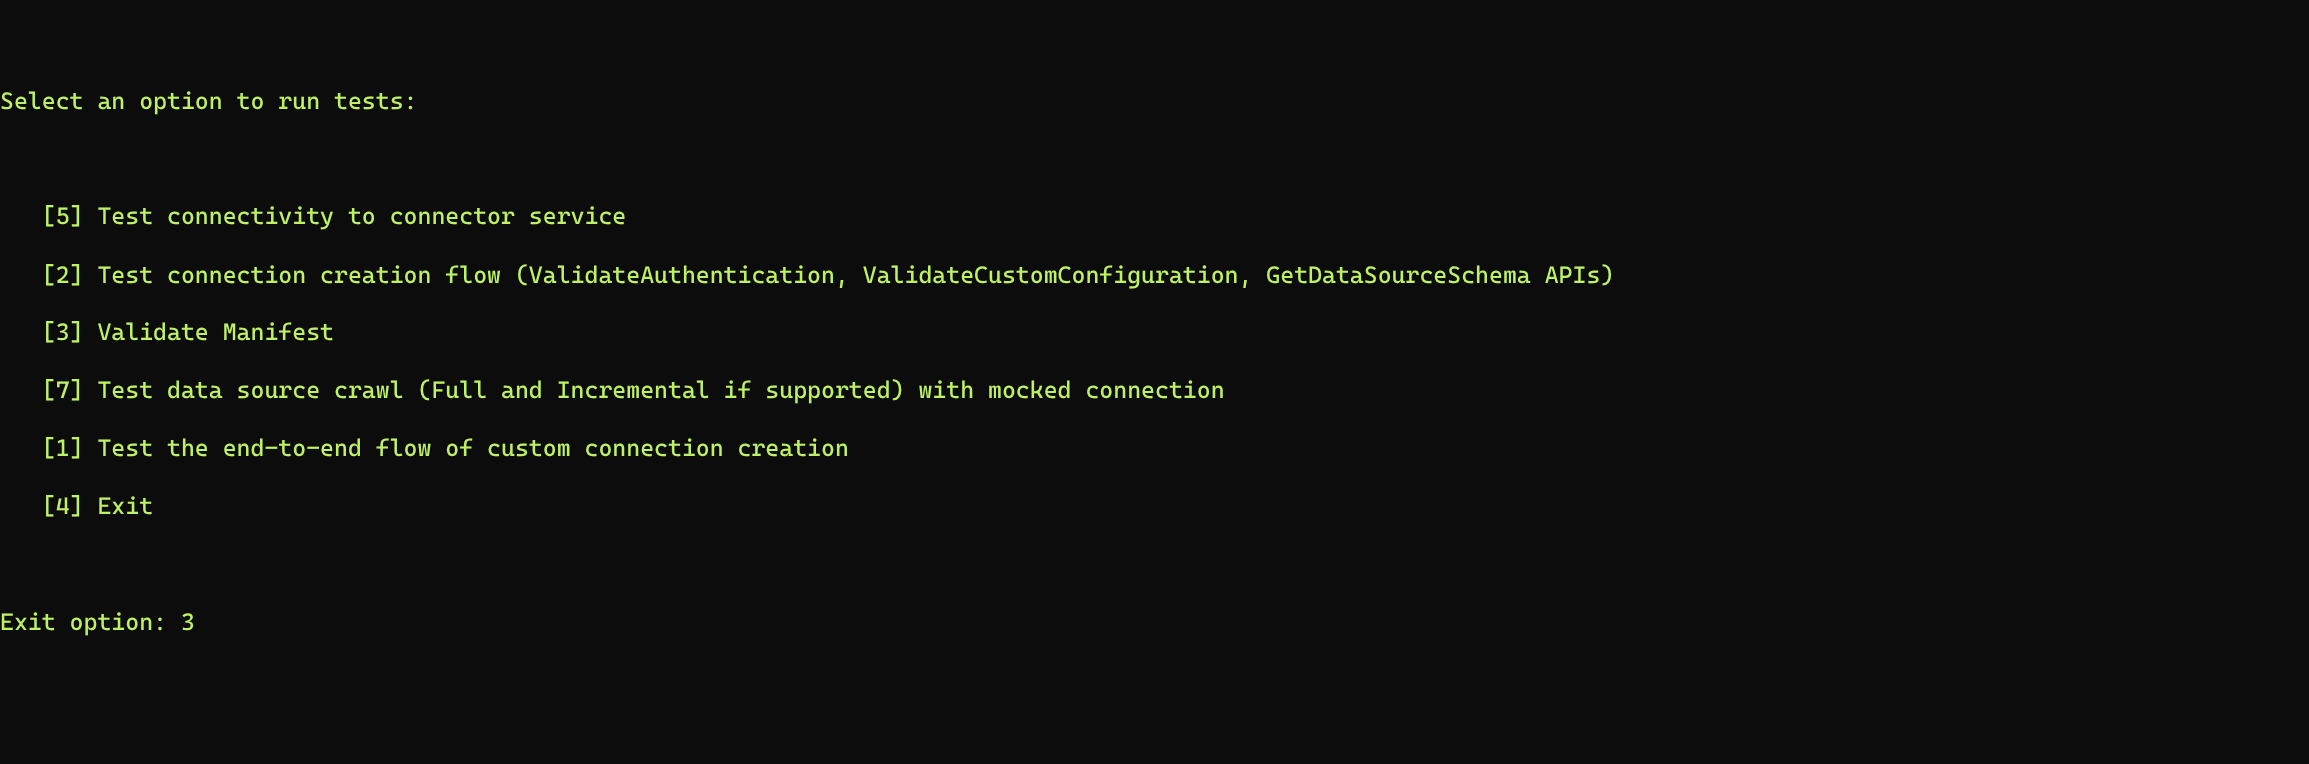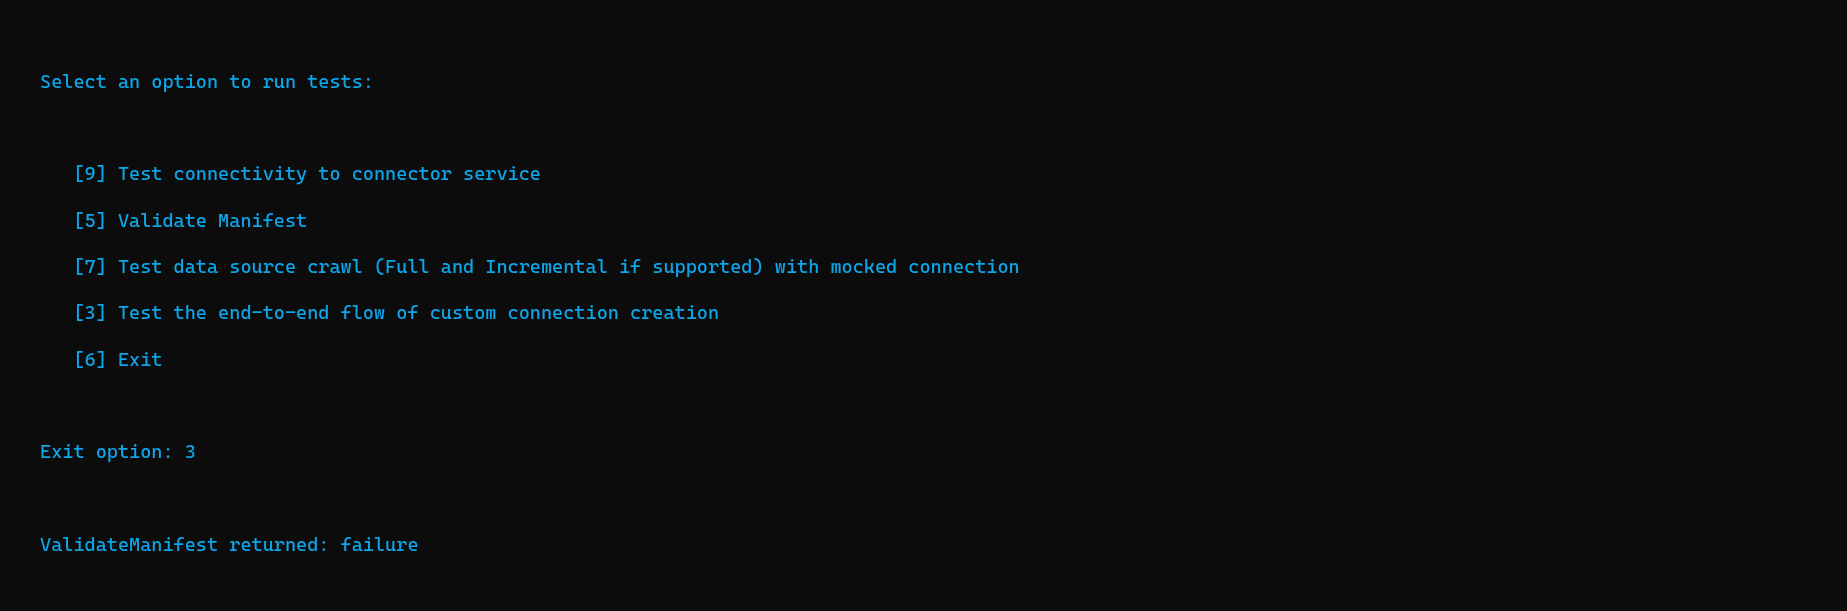--- a/index.html
+++ b/index.html
@@ -17,38 +17,38 @@
   .terminal {
     white-space: pre;
     padding: 0;
   }
   .line {
     display: block;
   }
   .indent {
     padding-left: 3ch;
   }
-  .fg-white { color: #0ea5e9; margin-left: 40px; }
+  .fg-white { color: #bef264; }
 </style>
 </head>
 <body>
 
 <div class="terminal">
 <span class="line fg-white">&nbsp;</span>
 <span class="line fg-white">Select an option to run tests:</span>
 <span class="line">&nbsp;</span>
-<span class="line fg-white indent">[9] Test connectivity to connector service</span>
-<span class="line fg-white indent">[5] Validate Manifest</span>
+<span class="line fg-white indent">[5] Test connectivity to connector service</span>
+<span class="line fg-white indent">[2] Test connection creation flow (ValidateAuthentication, ValidateCustomConfiguration, GetDataSourceSchema APIs)</span>
+<span class="line fg-white indent">[3] Validate Manifest</span>
 <span class="line fg-white indent">[7] Test data source crawl (Full and Incremental if supported) with mocked connection</span>
-<span class="line fg-white indent">[3] Test the end-to-end flow of custom connection creation</span>
-<span class="line fg-white indent">[6] Exit</span>
+<span class="line fg-white indent">[1] Test the end-to-end flow of custom connection creation</span>
+<span class="line fg-white indent">[4] Exit</span>
 <span class="line">&nbsp;</span>
 <span class="line fg-white"><span>Exit option: </span><span>3</span></span>
 <span class="line">&nbsp;</span>
-<span class="line fg-white">ValidateManifest returned: failure</span>
 
 
 
 
 
 
 
 
 </div>
 

